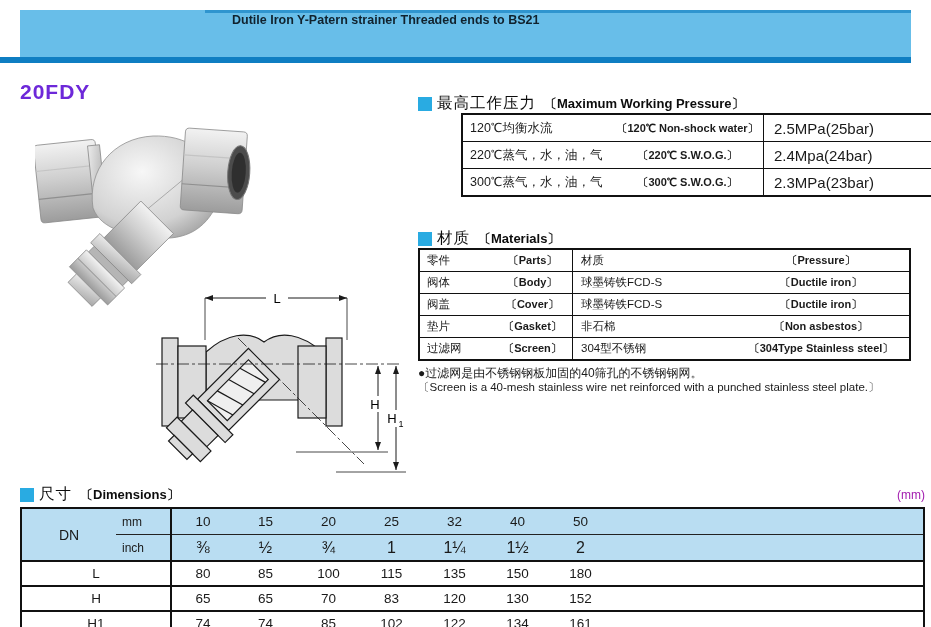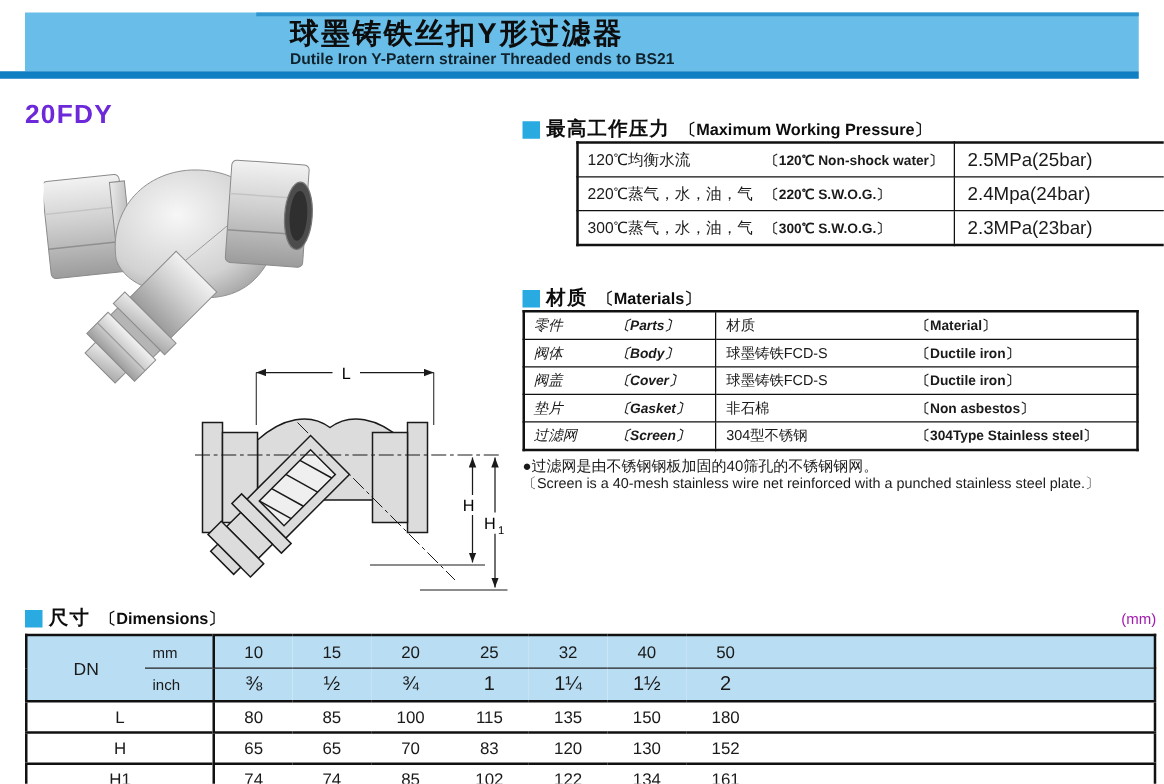--- a/index.html
+++ b/index.html
@@ -17,40 +17,40 @@
   .title-cn{font-size:23px;font-weight:bold;letter-spacing:2px;line-height:27px;color:#0d0d0d;}
   .title-en{font-size:12.5px;font-weight:bold;line-height:14px;color:#10222e;}
   .banner-stripe{position:absolute;left:0;top:57px;width:911px;height:6px;background:#0f7ec2;}
 
   
   .model{position:absolute;left:20px;top:80px;font-size:21px;font-weight:bold;letter-spacing:1px;color:#6d28d9;}
 
   
   .sec{position:absolute;display:flex;align-items:center;}
   .sq{width:14px;height:14px;background:#29abe2;margin-right:5px;flex:0 0 auto;}
-  .hcn{font-weight:bold;font-size:15.5px;color:#0d0d0d;letter-spacing:1px;}
+  .hcn{font-weight:normal;font-size:15.5px;color:#0d0d0d;letter-spacing:1px;}
   .hen{font-weight:bold;font-size:13px;margin-left:8px;color:#0d0d0d;}
   .unit{margin-left:auto;font-size:12px;color:#a21caf;}
 
   
   table{border-collapse:collapse;}
   .pressure{position:absolute;left:418px;top:113px;width:493px;table-layout:fixed;
             border:2px solid #111;margin-left:43px;}
   .pressure td{border:1.5px solid #111;height:26px;padding:0;vertical-align:middle;}
   .pressure .pc{width:300px;}
   .pressure .duo{display:grid;grid-template-columns:142px auto;align-items:center;padding-left:7px;}
   .cn{font-size:12.5px;}
-  .en{font-size:11px;font-weight:bold;}
+  .en{font-size:11px;font-weight:bold;text-align:center;}
   .pressure .pv{font-size:15px;font-weight:normal;padding-left:10px;}
 
   
   .materials{position:absolute;left:418px;top:248px;width:493px;table-layout:fixed;border:2px solid #111;}
   .materials td{border:1.5px solid #111;height:21px;padding:0;vertical-align:middle;}
   .materials .m1{width:152px;}
-  .materials .duo1{display:grid;grid-template-columns:66px auto;align-items:center;padding-left:7px;font-style:italic;}
+  .materials .duo1{display:grid;grid-template-columns:66px auto;align-items:center;padding-left:7px;}
   .materials .duo2{display:grid;grid-template-columns:152px auto;align-items:center;padding-left:8px;}
   .materials .cn{font-size:11.5px;}
   .materials .en{font-size:11px;font-weight:bold;}
 
   .note{position:absolute;left:418px;top:366px;line-height:14px;}
   .note .n1{font-size:12px;}
   .note .n2{font-size:11.5px;}
 
   
   .dims{position:absolute;left:20px;top:507px;width:905px;table-layout:fixed;border:2.5px solid #111;}
@@ -71,21 +71,20 @@
   
   .photo{position:absolute;left:35px;top:108px;}
   .draw{position:absolute;left:150px;top:288px;}
   svg text{font-family:"Liberation Sans",sans-serif;}
 </style>
 </head>
 <body>
 
 <div class="banner">
   <div class="titles">
-    <div class="title-cn">球墨铸铁丝扣Y形过滤器</div>
     <div class="title-en">Dutile Iron Y-Patern strainer Threaded ends to BS21</div>
   </div>
 </div>
 <div class="banner-stripe"></div>
 
 <div class="model">20FDY</div>
 
 <svg class="photo" width="230" height="210" viewBox="0 0 230 210">
   <defs>
     <linearGradient id="met1" x1="0" y1="0" x2="0" y2="1">
@@ -231,21 +230,21 @@
       <tr>
     <td class="m1">
       <div class="duo1">
             <span class="cn">零件</span>
       <span class="en">〔Parts〕</span>
           </div>
         </td>
     <td>
       <div class="duo2">
             <span class="cn">材质</span>
-      <span class="en">〔Material〕</span>
+      <span class="en">〔Pressure〕</span>
           </div>
         </td>
   </tr>
   <tr>
     <td class="m1">
       <div class="duo1">
             <span class="cn">阀体</span>
       <span class="en">〔Body〕</span>
           </div>
         </td>

